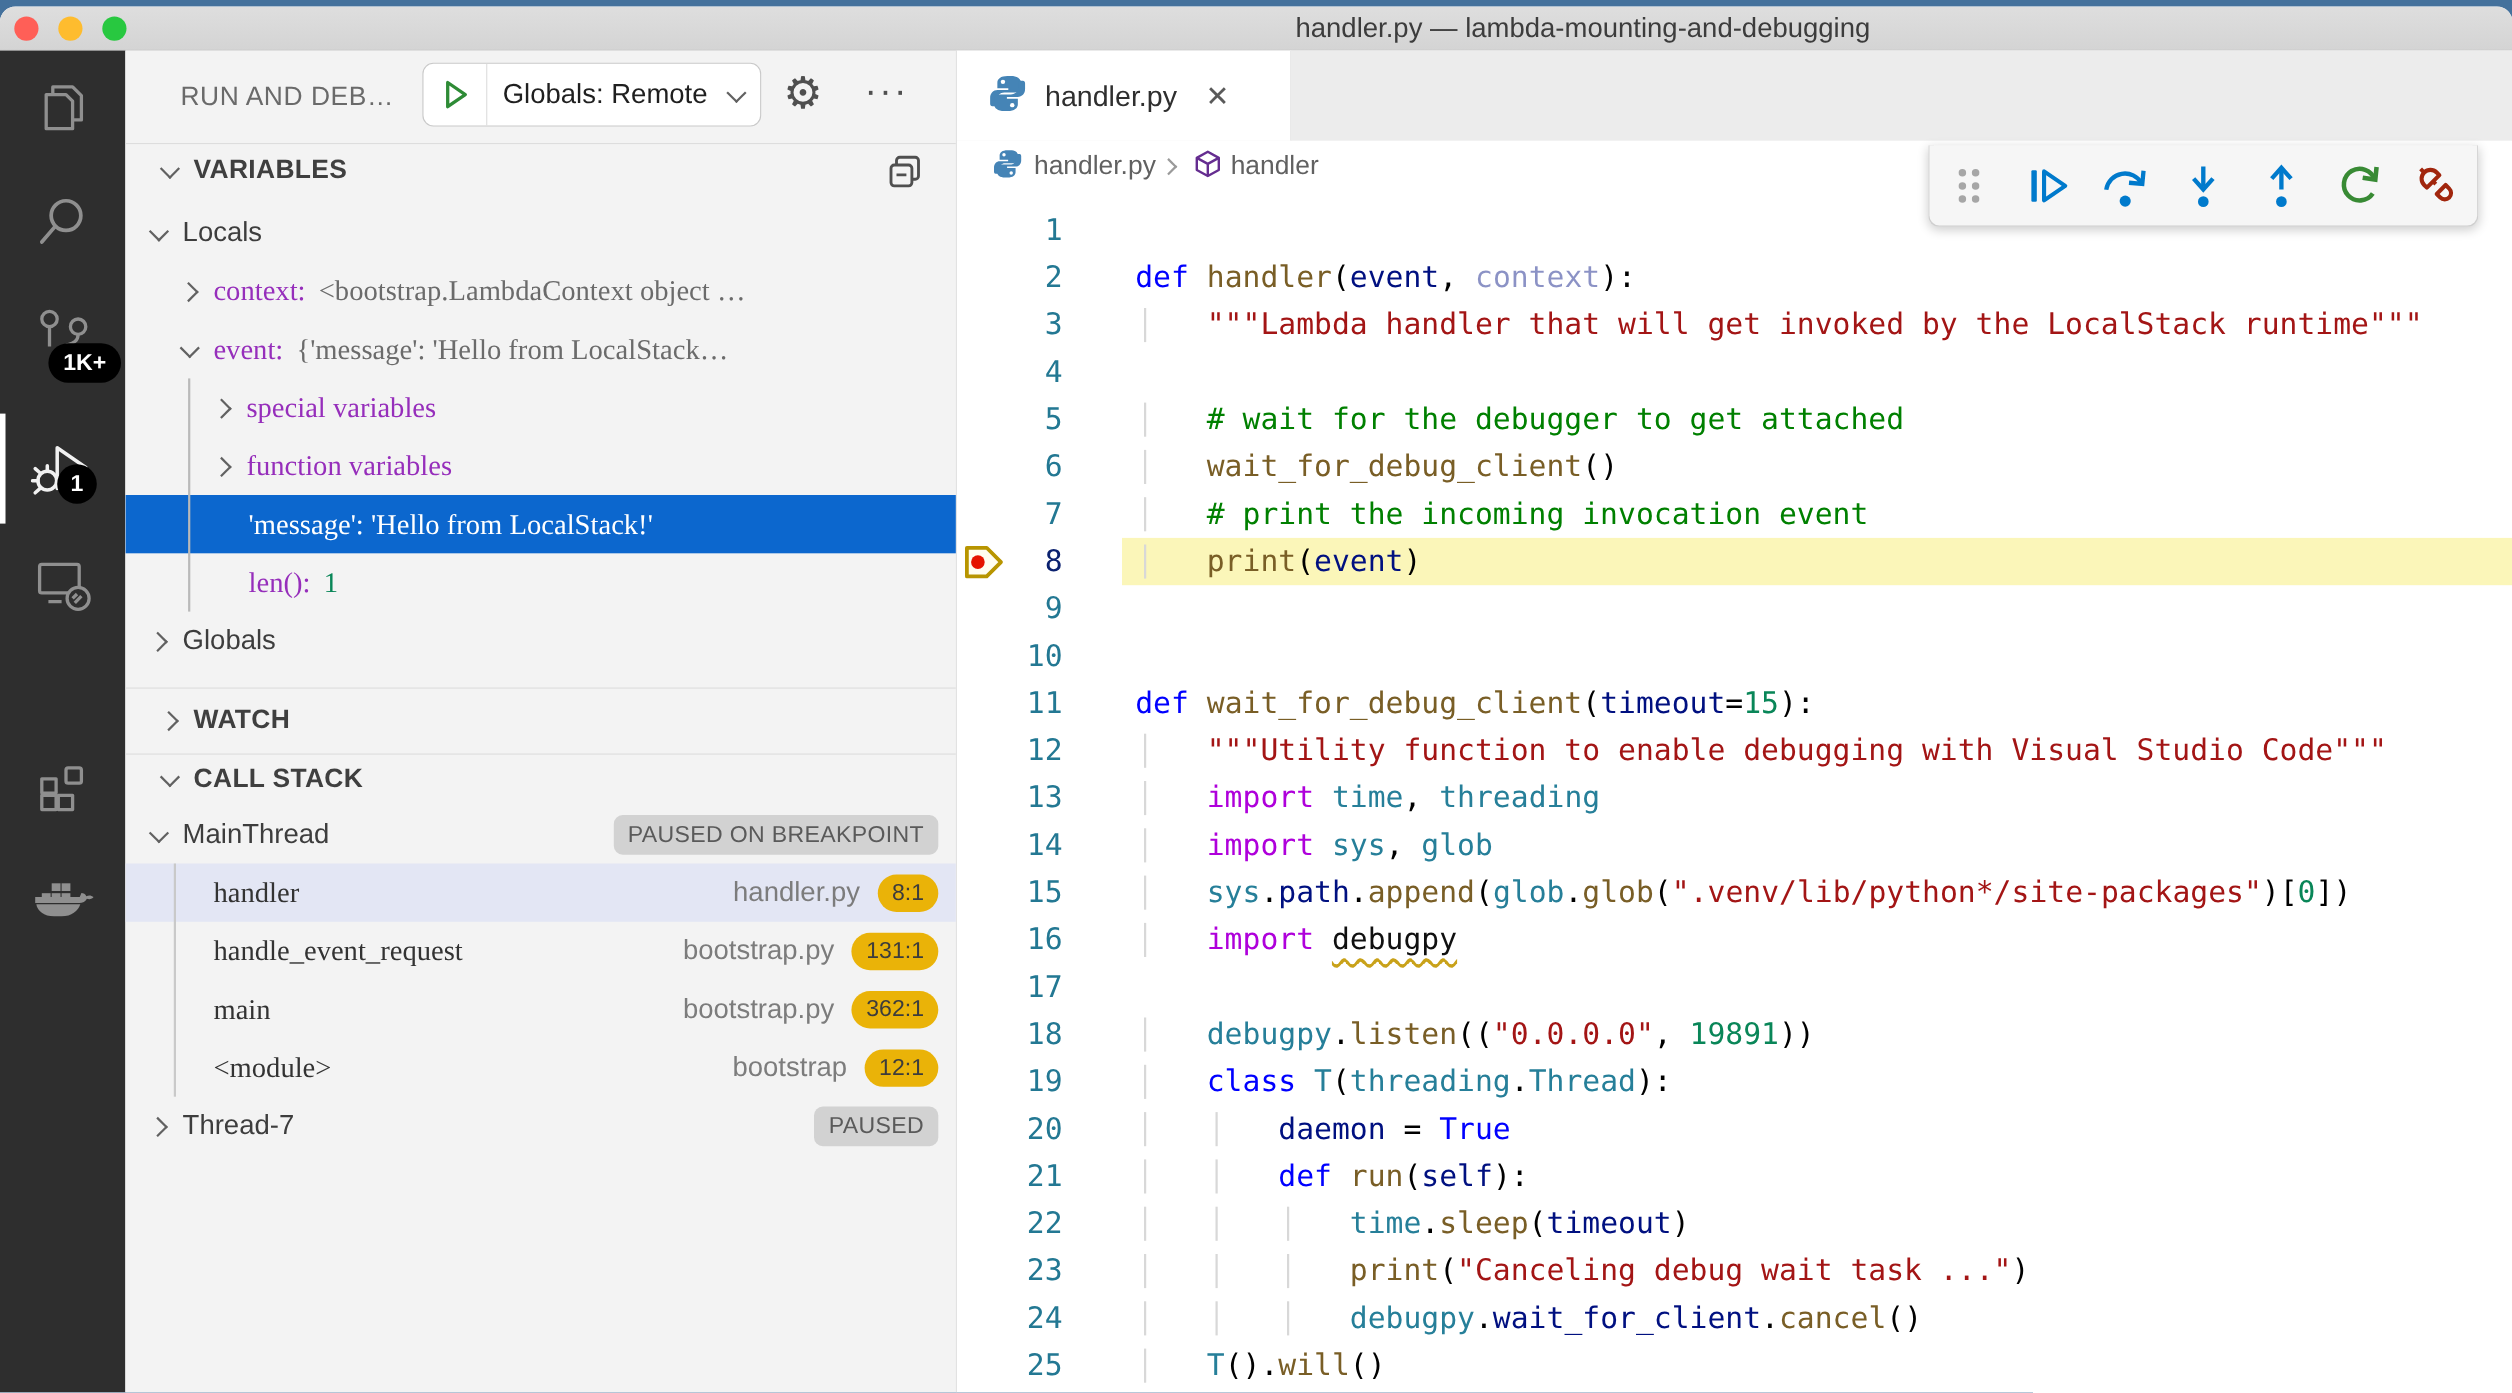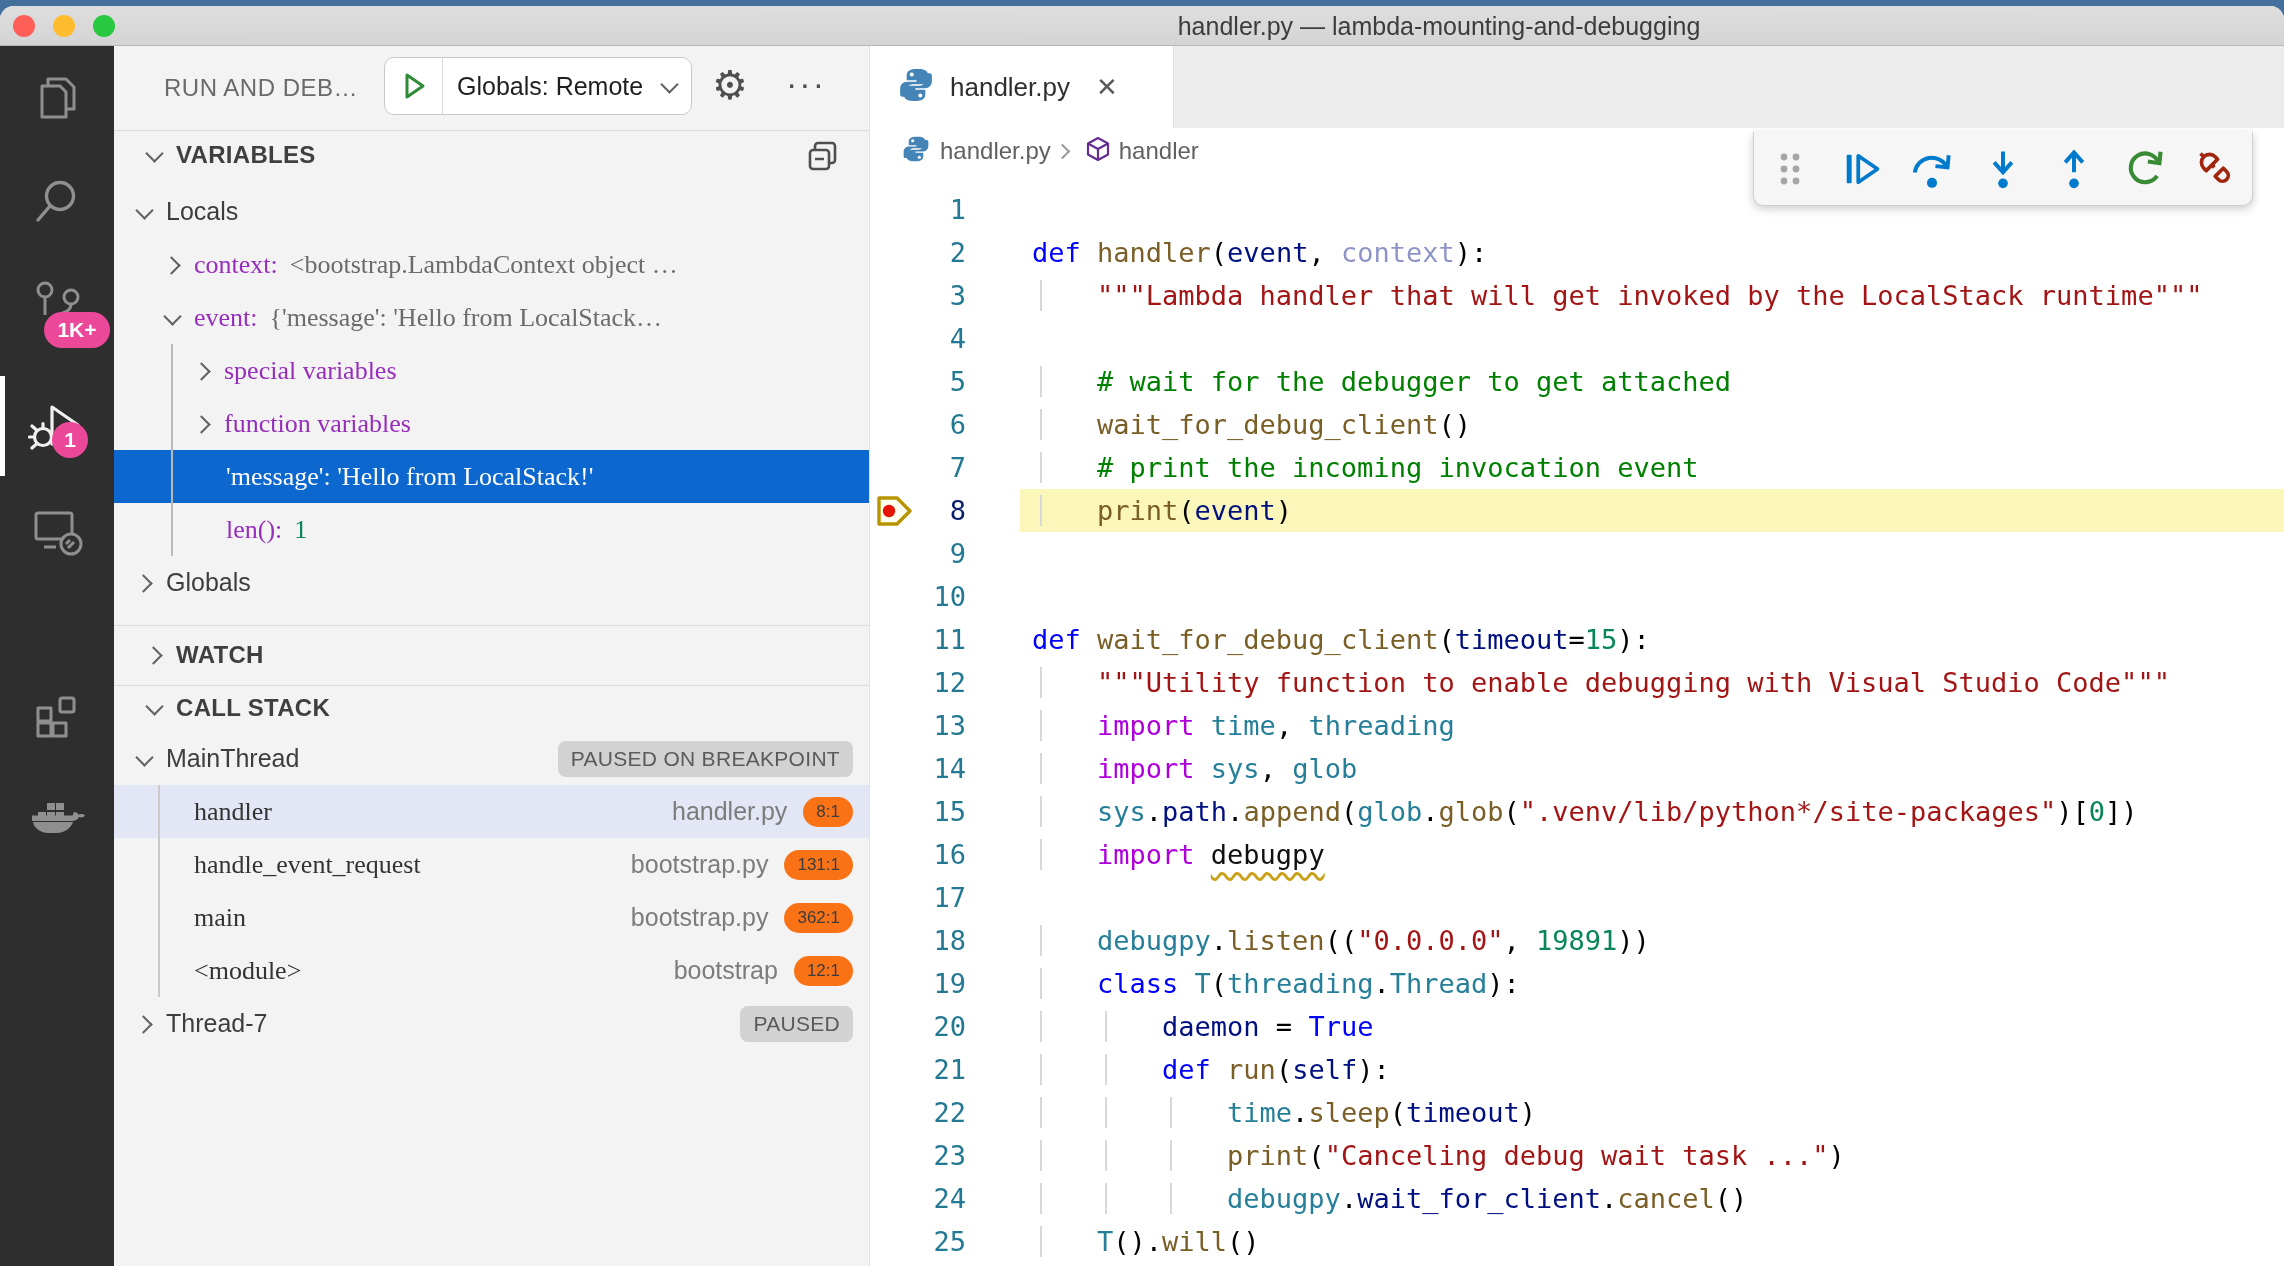--- a/index.html
+++ b/index.html
@@ -20,21 +20,21 @@
             font-size:25px; color:#3c3c3c; white-space:nowrap; }
 
   .main { position:absolute; top:40px; left:0; right:0; bottom:0; display:flex; }
 
   
   .actbar { position:relative; width:114px; background:#2e2e2e; flex:none; }
   .act-item { position:absolute; left:0; width:114px; height:104px; display:flex;
               align-items:center; justify-content:center; }
   .act-item svg { display:block; }
   .act-active-bar { position:absolute; left:0; top:330px; width:5px; height:100px; background:#fff; }
-  .act-badge { position:absolute; background:#ec4899; color:#fff; font-weight:bold;
+  .act-badge { position:absolute; background:#000000; color:#fff; font-weight:bold;
                border-radius:20px; font-size:21px; display:flex; align-items:center;
                justify-content:center; border:none; }
 
   
   .sidebar { position:relative; width:756px; background:#f3f3f3; flex:none;
              border-right:1px solid #e2e2e2; overflow:hidden; }
   .sb-head { position:absolute; top:0; left:0; right:0; height:80px; }
   .sb-title { position:absolute; left:50px; top:28px; font-size:24px; color:#6a6a6a; letter-spacing:.5px; }
   .cfg-box { position:absolute; left:270px; top:11px; width:308px; height:58px; background:#fff;
              border:1px solid #c9c9c9; border-radius:10px; display:flex; align-items:center; }
@@ -64,21 +64,21 @@
   .scope { font-size:25px; font-weight:normal; color:#3d3d3d; }
   .vrow.sel { background:#0c67ce; }
   .vrow.sel .seltext { color:#fff; font-size:26px; }
   .tree-guide { position:absolute; width:2px; background:#b9b9b9; left:57px; z-index:2; }
 
   .divline { position:absolute; left:0; right:0; height:1px; background:#ddd; }
 
   .srow .frame-label { color:#333; font-size:26px; }
   .srow .thread-label { font-size:25px; color:#3d3d3d; }
   .srow .file { margin-left:auto; color:#7c7c7c; font-size:25px; }
-  .srow .pos-pill { background:#f97316; color:#3c3c3c; font-size:17px; border-radius:999px;
+  .srow .pos-pill { background:#eab308; color:#3c3c3c; font-size:21px; border-radius:999px;
                     padding:5px 13px; margin-left:16px; margin-right:16px; }
   .srow .state-pill { margin-left:auto; margin-right:16px; background:#d2d2d2; color:#5a5a5a;
                       font-size:21px; border-radius:8px; padding:6px 13px; letter-spacing:.3px; }
   .srow.sel { background:#e3e6f4; }
   .stack-guide { position:absolute; width:2px; background:#c9c9c9; left:44px; }
 
   
   .editor { position:relative; flex:1; background:#fff; overflow:hidden; }
   .tabbar { position:absolute; top:0; left:0; right:0; height:82px; background:#ececec; }
   .tab { position:absolute; left:0; top:0; width:304px; height:82px; background:#fff;

